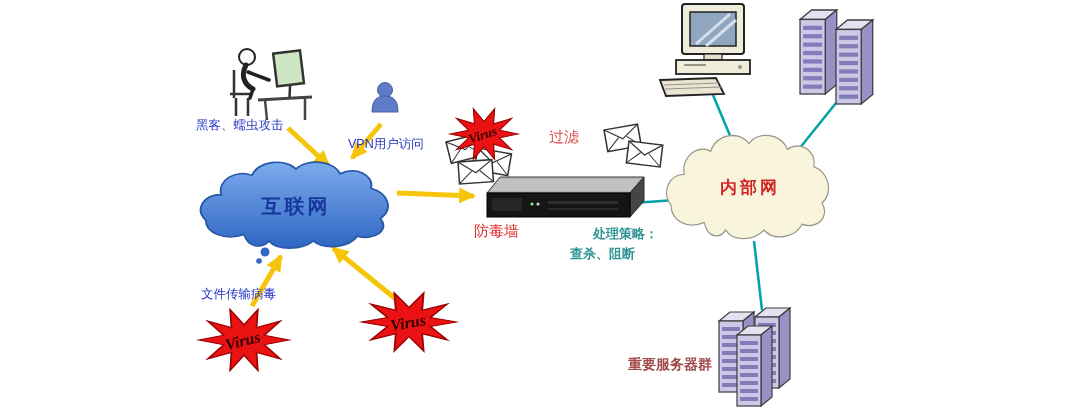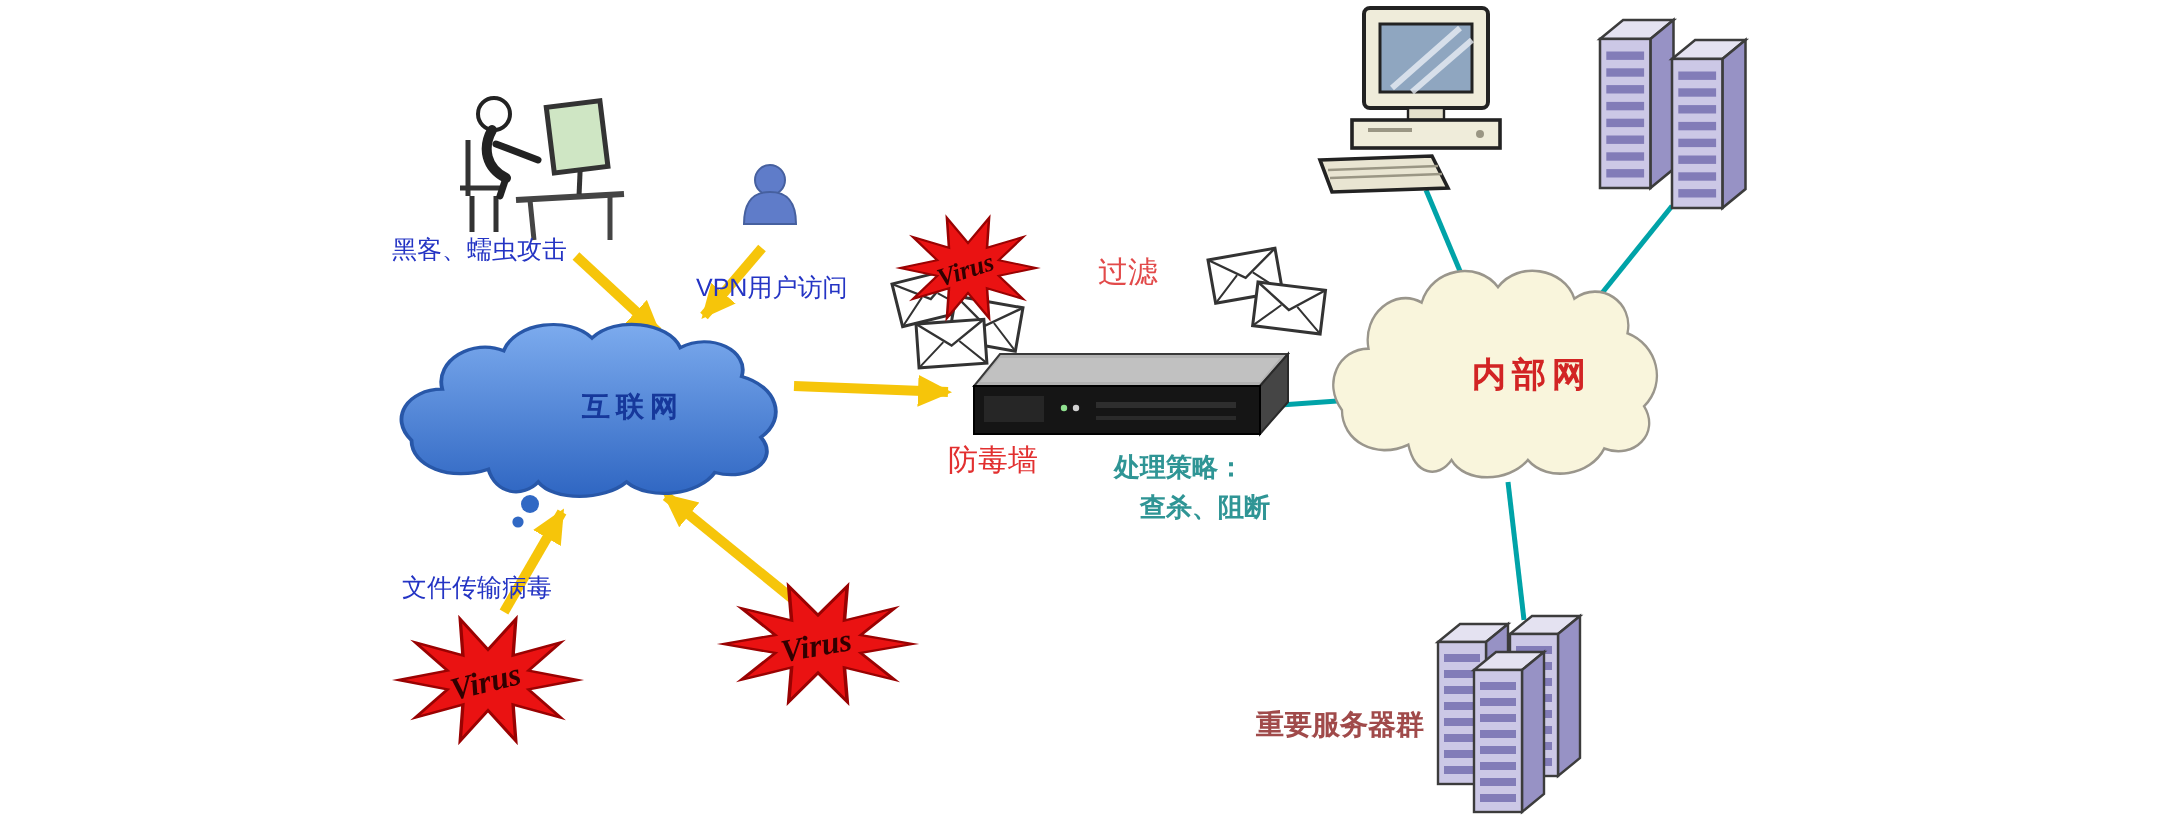--- a/index.html
+++ b/index.html
@@ -5,23 +5,23 @@
   html,body{margin:0;padding:0;background:#fff;}
   .stage{
     position:relative;width:1080px;height:408px;background:#ffffff;
     overflow:hidden;font-family:"Liberation Sans",sans-serif;
   }
   svg.layer{position:absolute;left:0;top:0;}
   .lbl{position:absolute;white-space:nowrap;line-height:1.15;}
   .lbl-blue{font-size:12.5px;font-weight:normal;color:#2434c4;}
   .lbl-red{font-size:15px;font-weight:normal;color:#e23030;}
   .lbl-teal{font-size:13px;font-weight:bold;color:#2f9595;}
-  .lbl-brown{font-size:14px;font-weight:bold;color:#a04a4a;font-family:Liberation Mono, monospace;}
-  .cloud-label{font-weight:bold;letter-spacing:3px;text-align:right;}
-  .internet-label{font-size:14px;color:#16389b;width:92px;}
+  .lbl-brown{font-size:14px;font-weight:bold;color:#a04a4a;}
+  .cloud-label{font-weight:bold;letter-spacing:3px;text-align:center;}
+  .internet-label{font-size:20px;color:#16389b;width:92px;}
   .intranet-label{font-size:17px;color:#d22424;width:92px;}
   .yarrow{stroke:#f6c50a;stroke-width:5;fill:none;}
   .tlink{stroke:#00a3a8;stroke-width:2.5;fill:none;}
   .star{fill:#ea1212;stroke:#9a0202;stroke-width:1.5;vector-effect:non-scaling-stroke;}
   .virus{font-family:"Liberation Serif",serif;font-style:italic;font-weight:bold;
          font-size:16px;fill:#310000;text-anchor:middle;}
   .virus-sm{font-size:13px;}
 </style>
 </head>
 <body>
@@ -167,21 +167,21 @@
   <div class="lbl lbl-blue" style="left:348px;top:114px;margin-top:23px;">VPN用户访问</div>
 
   <div class="lbl lbl-red" style="left:549px;top:128px;color:#e24a4a;">过滤</div>
 
   <div class="lbl cloud-label internet-label" style="left:250px;top:195px;">互联网</div>
 
   <div class="lbl cloud-label intranet-label" style="left:704px;top:178px;">内部网</div>
 
   <div class="lbl lbl-red" style="left:474px;top:222px;">防毒墙</div>
 
-  <div class="lbl lbl-teal" style="left:557px;top:227px;text-align:center;">处理策略：</div>
+  <div class="lbl lbl-teal" style="left:593px;top:227px;text-align:center;">处理策略：</div>
 
   <div class="lbl lbl-teal" style="left:570px;top:247px;">查杀、阻断</div>
 
   <div class="lbl lbl-blue" style="left:201px;top:287px;">文件传输病毒</div>
 
 
   <div class="lbl lbl-brown" style="left:628px;top:356px;">重要服务器群</div>
 </div>
 
 </body></html>

